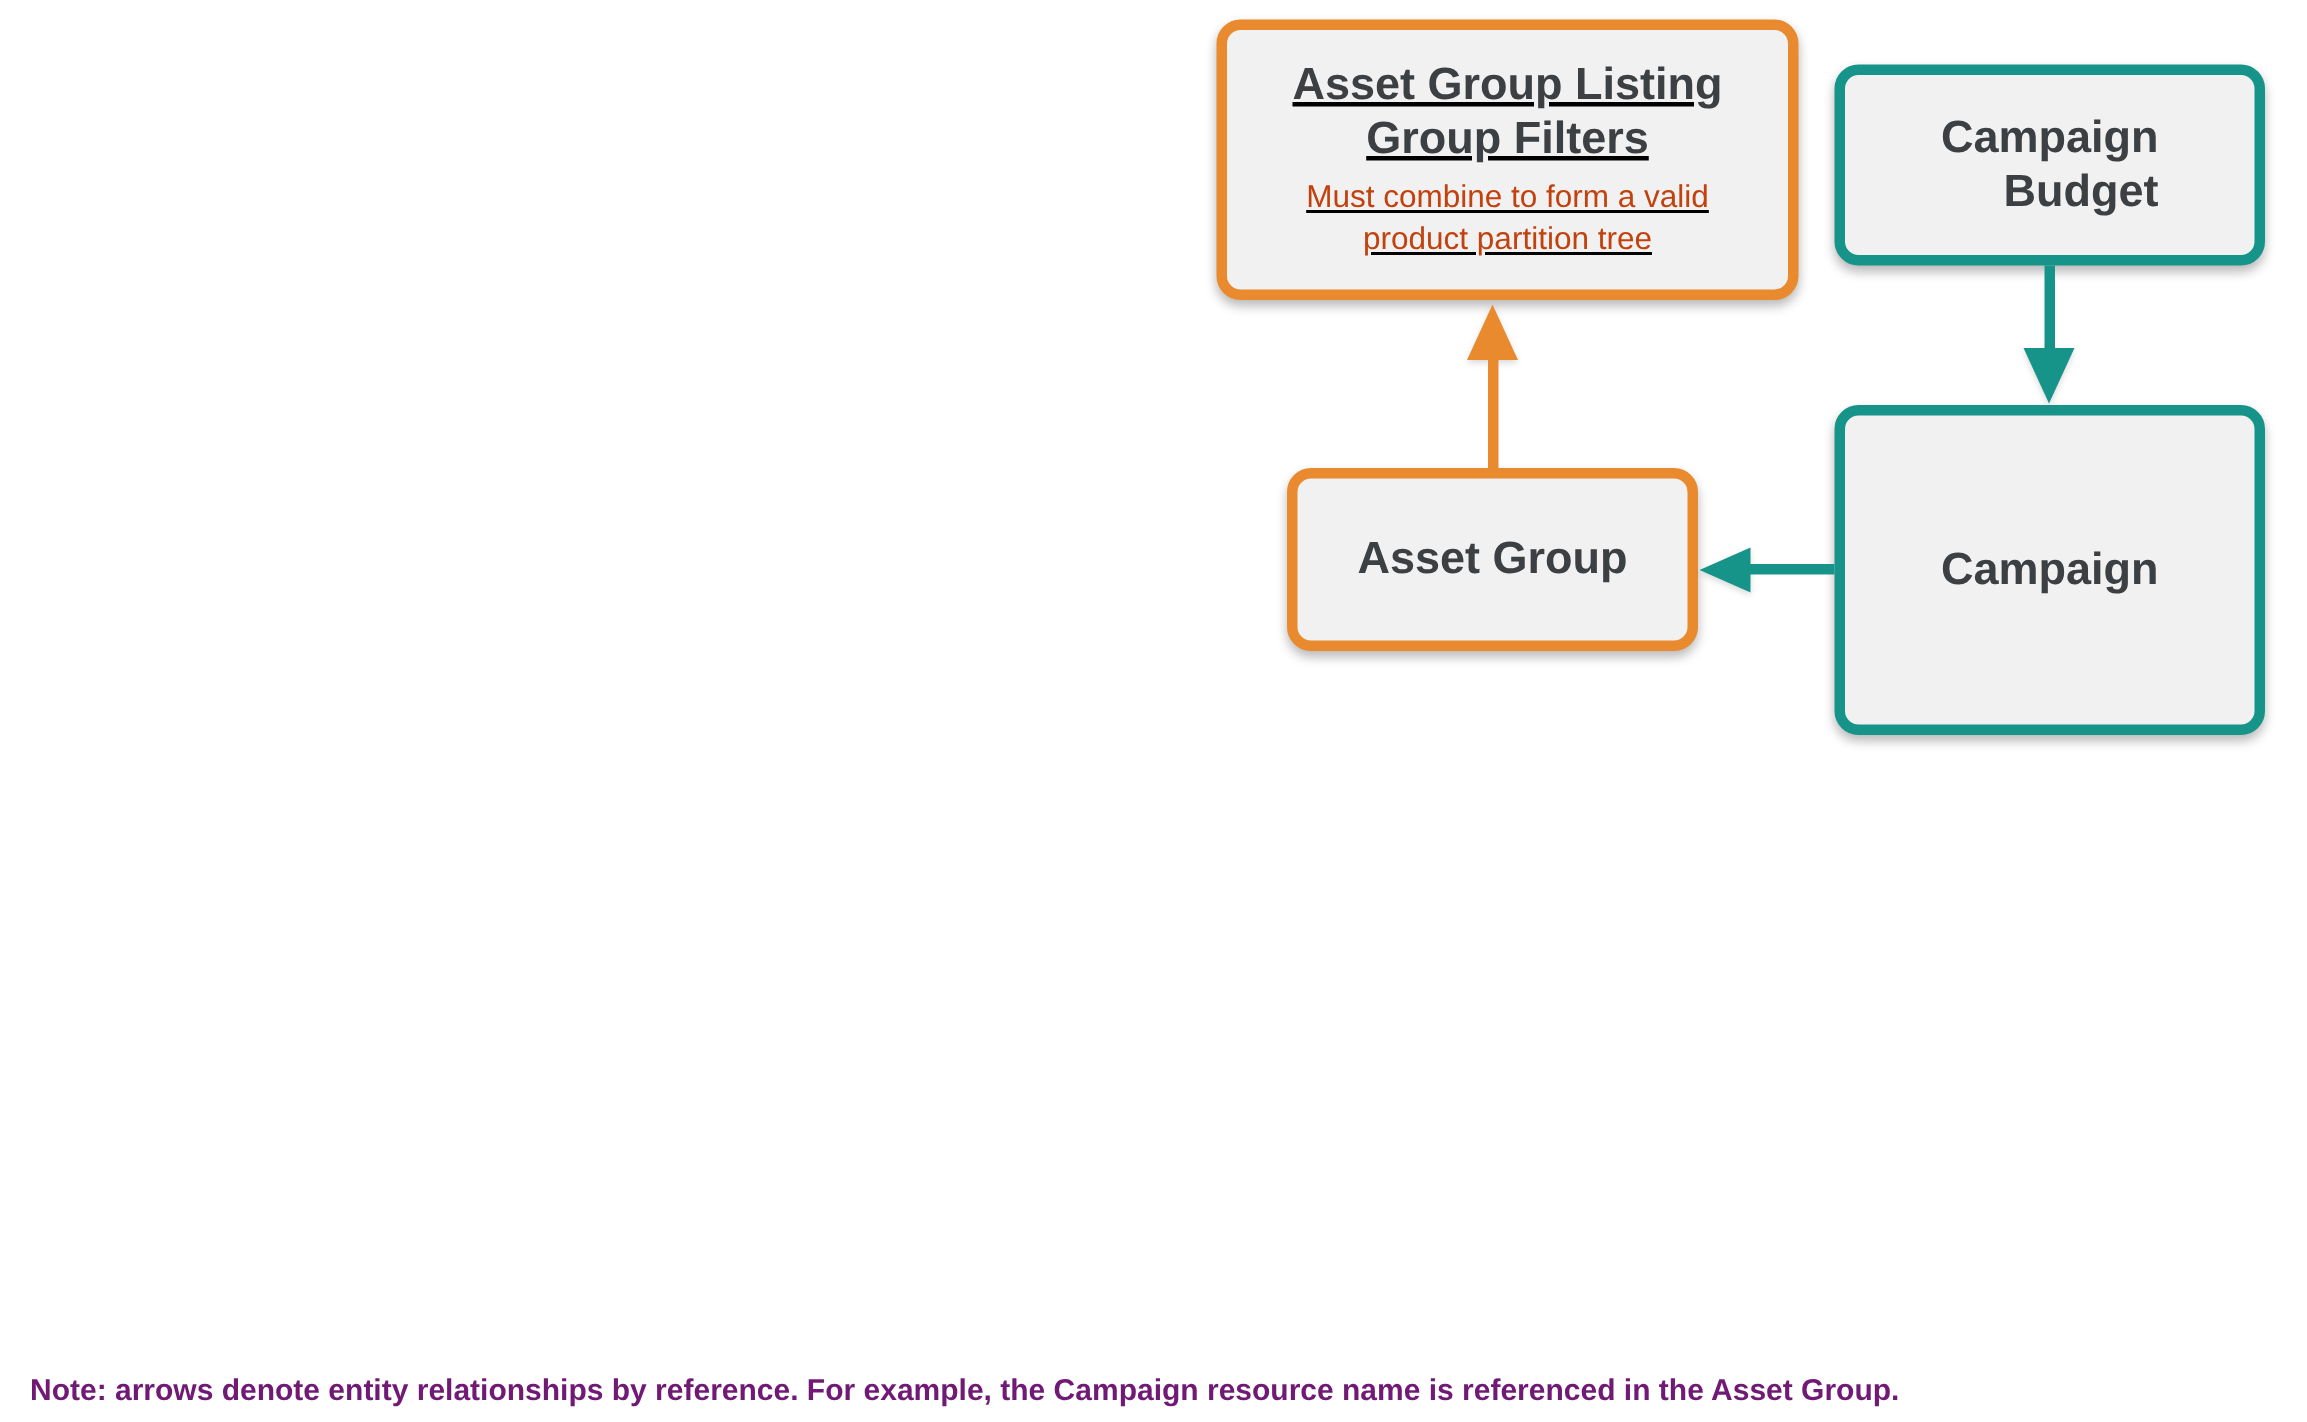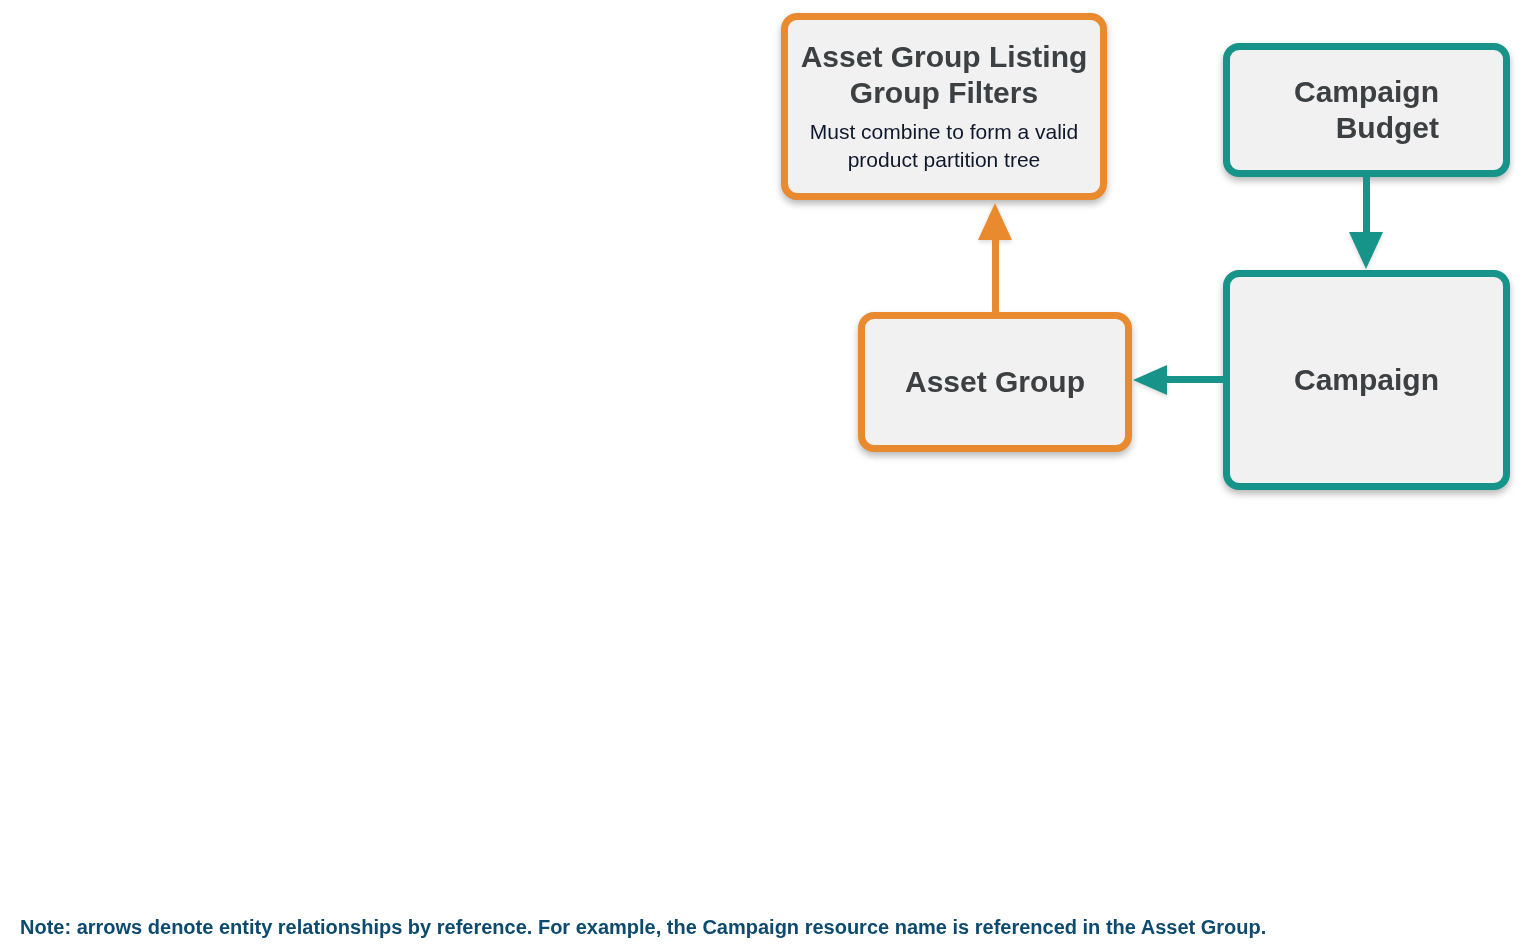--- a/index.html
+++ b/index.html
@@ -33,21 +33,21 @@
   .node-title {
     font-weight: bold;
     font-size: 30px;
     line-height: 36px;
     color: #3C4043;
     white-space: pre-line;
   }
   .node-subtitle {
     font-size: 21px;
     line-height: 28px;
-    color: #0f172a;
+    color: #c2410c;
     white-space: pre-line;
     margin-top: 7px;
   }
   .arrow-line {
     position: absolute;
   }
   .arrow-line.orange-line { background: var(--orange, #E88A2D); }
   .arrow-line.teal-line   { background: var(--teal, #17948A); }
   .arrow-head {
     position: absolute;
@@ -70,42 +70,42 @@
     border-bottom: 15px solid transparent;
     border-right: 34px solid var(--teal, #17948A);
   }
   .note {
     position: absolute;
     left: 20px;
     top: 914px;
     font-weight: bold;
     font-size: 20px;
     line-height: 26px;
-    color: #0c4a6e;
+    color: #701a75;
     white-space: nowrap;
   }
 </style>
 </head>
 <body>
 
 <div class="canvas">
 
-  <div class="node accent-orange" style="left:781px; top:13px; width:326px; height:187px;">
+  <div class="node accent-orange" style="left:811px; top:13px; width:388px; height:187px;text-decoration:underline;">
     <div class="node-title">Asset Group Listing
 Group Filters</div>
     <div class="node-subtitle">Must combine to form a valid
 product partition tree</div>
   </div>
 
   <div class="node accent-teal" style="left:1223px; top:43px; width:287px; height:134px;">
     <div class="node-title">Campaign
 Budget</div>
   </div>
 
-  <div class="node accent-orange" style="left:858px; top:312px; width:274px; height:140px;">
+  <div class="node accent-orange" style="left:858px; top:312px; width:274px; height:122px;">
     <div class="node-title">Asset Group</div>
   </div>
 
   <div class="node accent-teal" style="left:1223px; top:270px; width:287px; height:220px;">
     <div class="node-title">Campaign</div>
   </div>
 
   <div class="arrow-head up" style="left:978px; top:203px;"></div>
   <div class="arrow-line orange-line" style="left:992px; top:237px; width:7px; height:75px;"></div>
 

